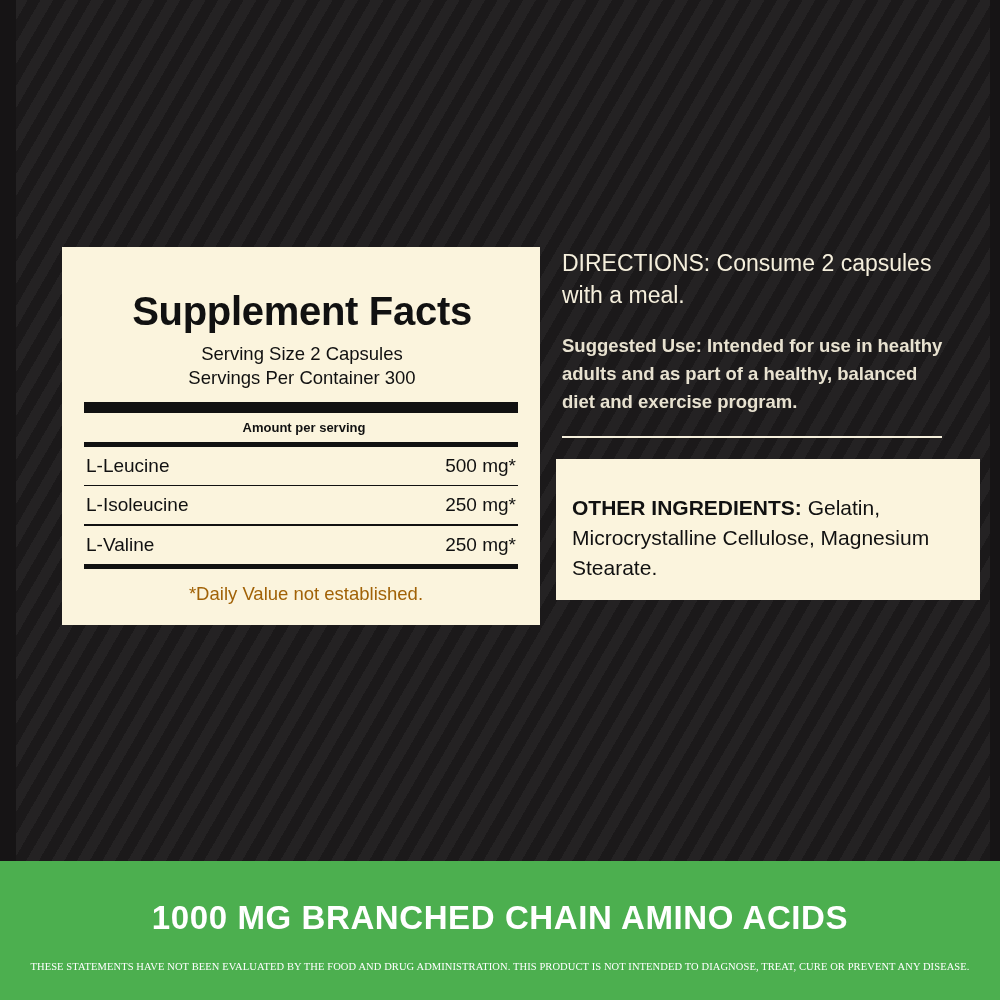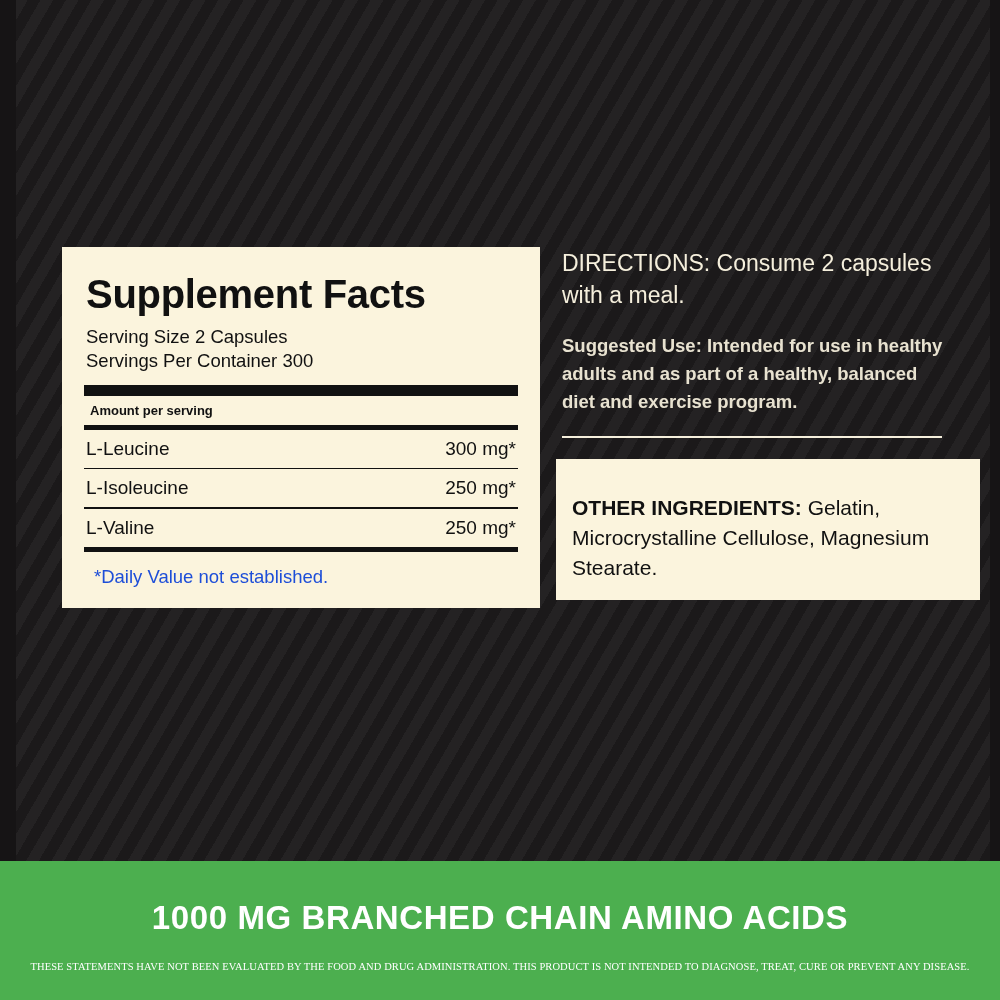--- a/index.html
+++ b/index.html
@@ -46,22 +46,23 @@
     background: #161415;
   }
 
   
   .sf-panel {
     position: absolute;
     left: 62px;
     top: 247px;
     width: 478px;
     background: #fbf4dd;
-    padding: 22px 22px 20px 22px;
+    padding: 39px 22px 20px 22px;
     box-sizing: border-box;
+    text-align: center;
   }
   .sf-title {
     font-size: 40px;
     font-weight: bold;
     color: #111;
     letter-spacing: -0.3px;
     line-height: 1.05;
     margin: 4px 0 10px 2px;
   }
   .sf-serving {
@@ -95,21 +96,21 @@
     align-items: baseline;
     font-size: 19px;
     color: #111;
     padding: 8px 2px 8px 2px;
   }
   .sf-row .amt {
     font-weight: normal;
   }
   .sf-footnote {
     font-size: 18.5px;
-    color: #1d4ed8;
+    color: #a16207;
     padding-top: 14px;
     margin-left: 10px;
   }
 
   
   .directions {
     position: absolute;
     left: 562px;
     top: 248px;
     width: 392px;
@@ -195,21 +196,21 @@
     <div class="sf-title">Supplement Facts</div>
     <div class="sf-serving">Serving Size 2 Capsules</div>
     <div class="sf-serving">Servings Per Container 300</div>
 
     <div class="rule-thick"></div>
     <div class="sf-amount">Amount per serving</div>
     <div class="rule-med"></div>
 
     <div class="sf-row">
       <span>L-Leucine</span>
-      <span class="amt">300 mg*</span>
+      <span class="amt">500 mg*</span>
     </div>
     <div class="rule-thin"></div>
 
     <div class="sf-row">
       <span>L-Isoleucine</span>
       <span class="amt">250 mg*</span>
     </div>
     <div class="rule-thin"></div>
 
     <div class="sf-row">

